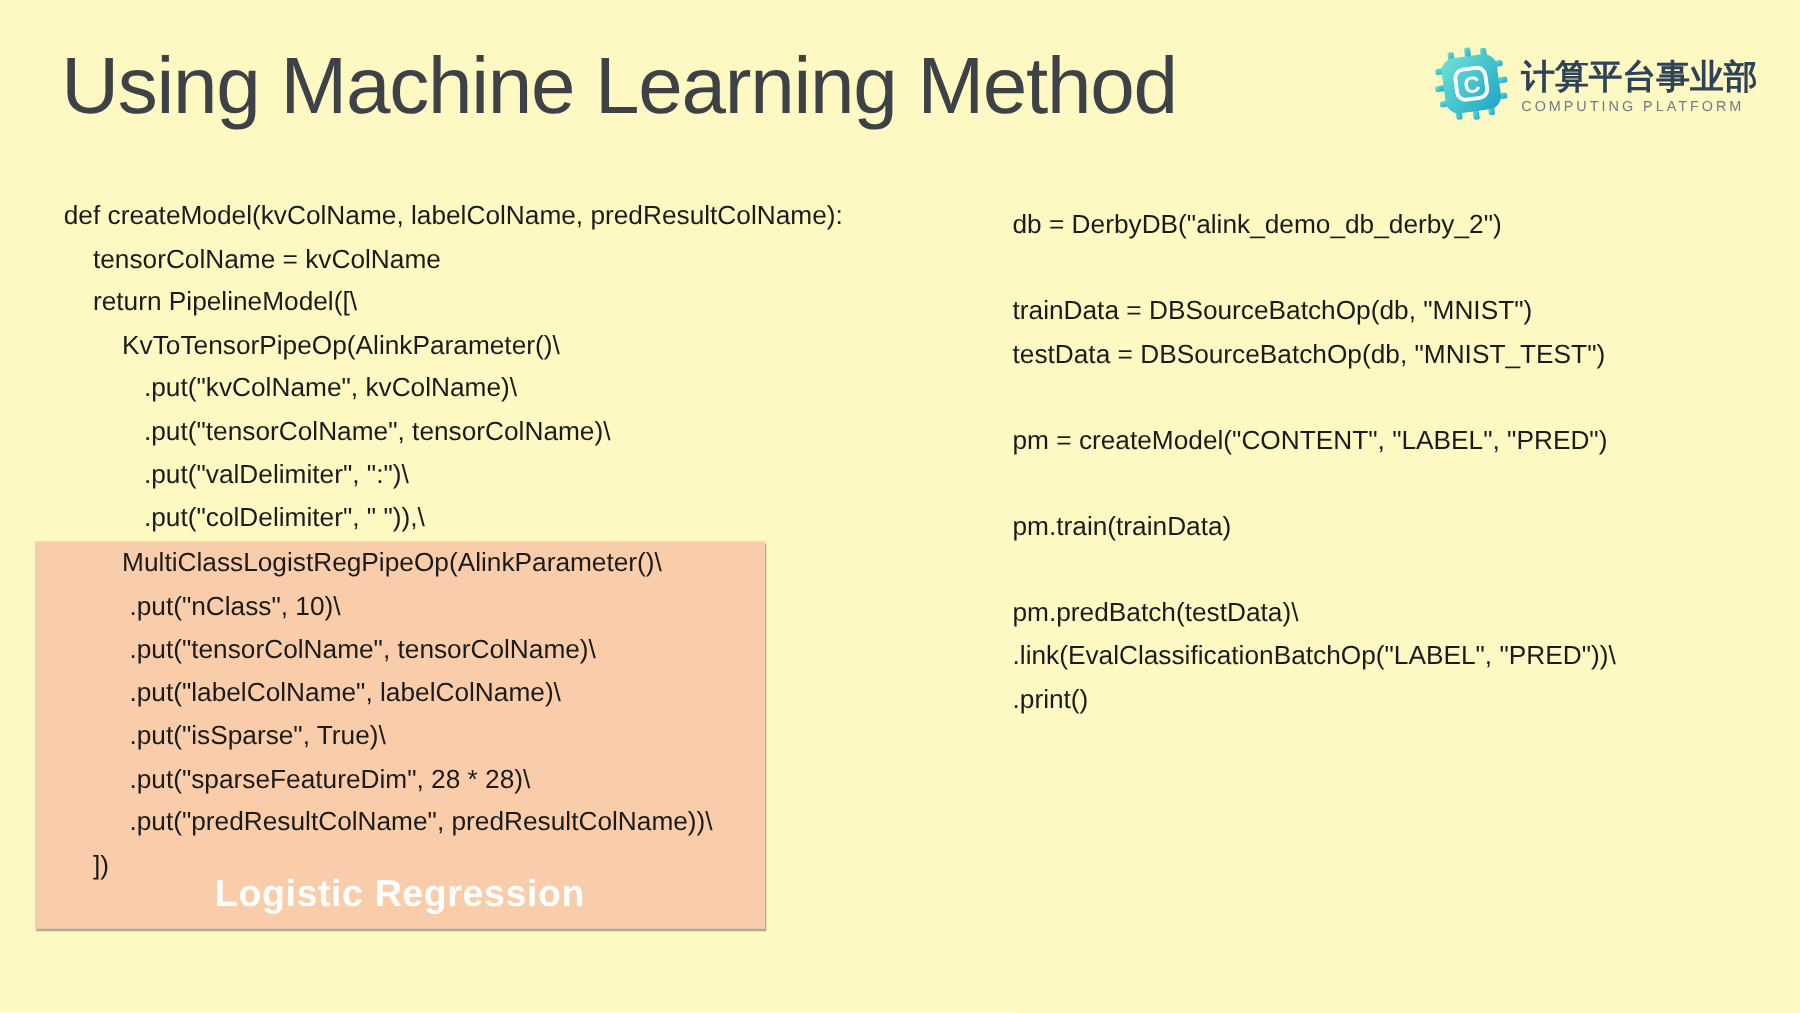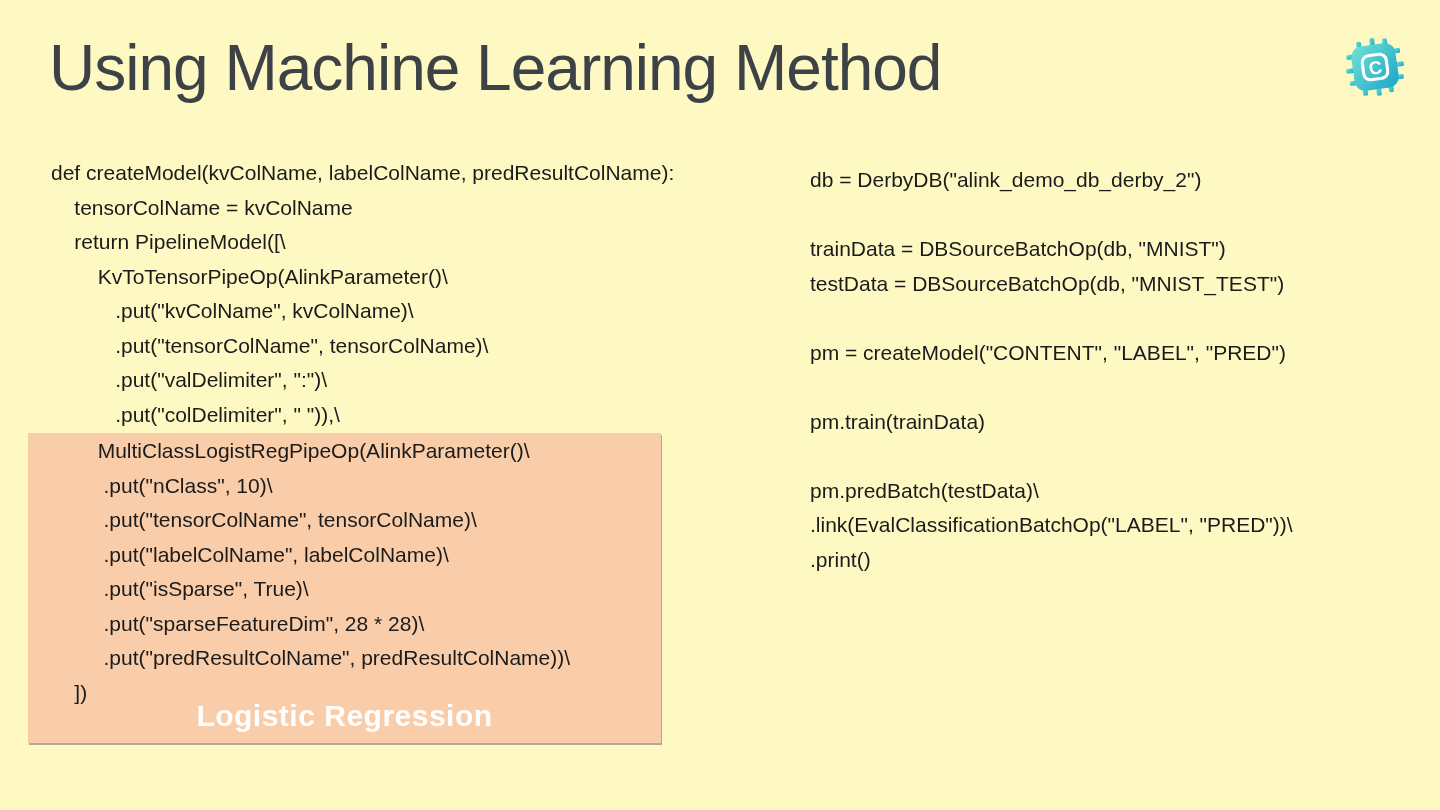--- a/index.html
+++ b/index.html
@@ -57,21 +57,21 @@
   }
   .code-left-top {
     position: absolute;
     left: 51px;
     top: 156px;
   }
   .highlight-box {
     position: absolute;
     left: 28px;
     top: 433px;
-    width: 633px;
+    width: 584px;
     height: 310px;
     background: #f9cda9;
     box-shadow: 1px 2px 0 0 rgba(130,130,130,0.65);
   }
   .highlight-box pre.code {
     position: absolute;
     left: 23px;
     top: 1px;
   }
   .highlight-caption {
@@ -122,20 +122,24 @@
             <rect x="52" y="16" width="8" height="5" rx="1.5"></rect>
             <rect x="54" y="30" width="8" height="5" rx="1.5"></rect>
             <rect x="52" y="43" width="8" height="5" rx="1.5"></rect>
             <rect x="9" y="9" width="46" height="46" rx="11"></rect>
           </g>
           <rect x="19.5" y="19.5" width="25" height="25" rx="7" fill="none" stroke="#ffffff" stroke-width="3.2"></rect>
           <text x="32.3" y="39.5" text-anchor="middle" font-family="Liberation Sans, sans-serif" font-size="19" font-weight="700" fill="#ffffff">C</text>
         </g>
       </svg>
     </span>
+    <div class="logo-text">
+      <div class="logo-cn">计算平台事业部</div>
+      <div class="logo-en">COMPUTING PLATFORM</div>
+    </div>
   </div>
 
   <pre class="code code-left-top">def createModel(kvColName, labelColName, predResultColName):
     tensorColName = kvColName
     return PipelineModel([\
         KvToTensorPipeOp(AlinkParameter()\
            .put("kvColName", kvColName)\
            .put("tensorColName", tensorColName)\
            .put("valDelimiter", ":")\
            .put("colDelimiter", " ")),\</pre>

